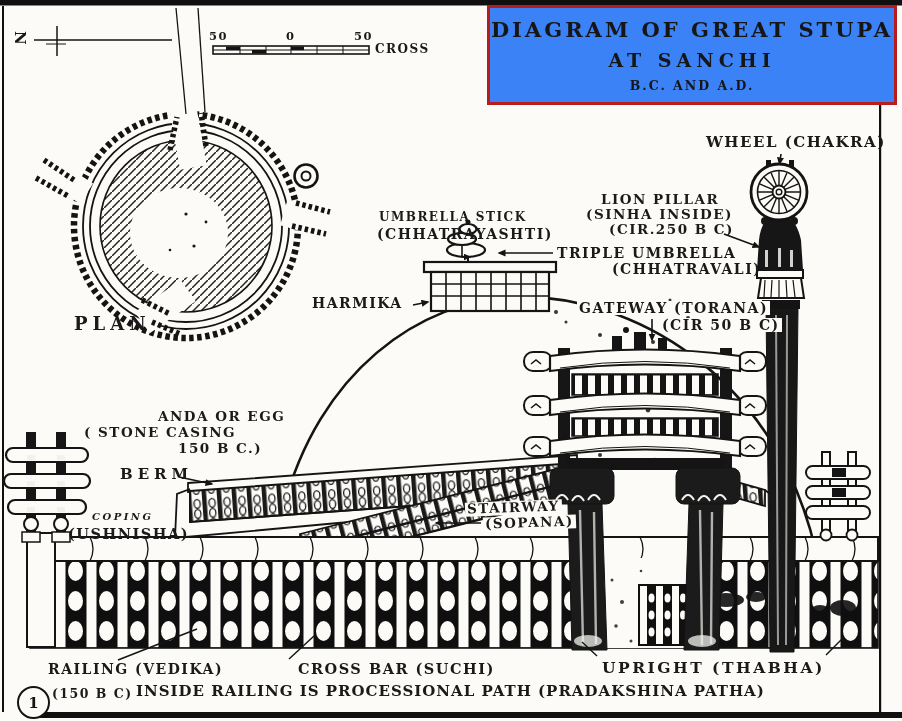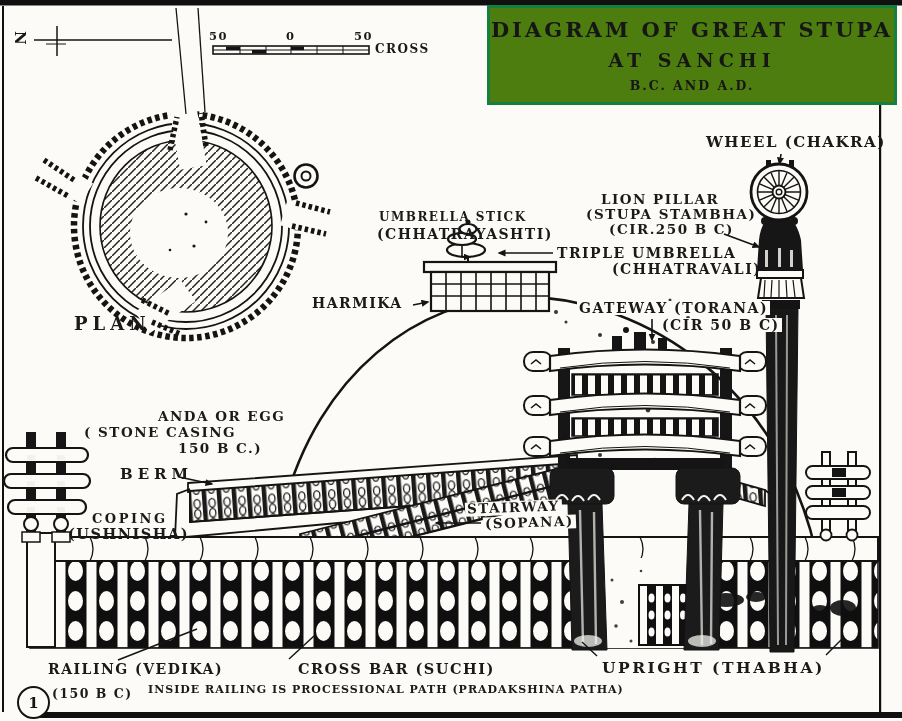--- a/index.html
+++ b/index.html
@@ -2,22 +2,22 @@
 <html><head>
 <meta charset="utf-8">
 <style>
   html,body{margin:0;padding:0;background:#e9e9e7;}
   #canvas{position:relative;width:902px;height:721px;background:#fcfbf7;overflow:hidden;
           font-family:"DejaVu Serif", serif;color:#161616;}
   .lbl{position:absolute;font-weight:bold;color:#1a1a1a;letter-spacing:1.5px;
        font-size:13.5px;white-space:nowrap;line-height:1;}
   .bgw{background:#fcfbf7;padding:0 2px;}
   .titlebox{position:absolute;left:487px;top:5px;width:404px;height:94px;
-            border:3px solid #15803d;display:flex;flex-direction:column;
-            align-items:center;justify-content:center;gap:7px;background:#4d7c0f;}
+            border:3px solid #b91c1c;display:flex;flex-direction:column;
+            align-items:center;justify-content:center;gap:7px;background:#3b82f6;}
   .t1{font-size:21px;letter-spacing:3px;font-weight:bold;}
   .t2{font-size:19px;letter-spacing:5px;font-weight:bold;}
   .t3{font-size:12.5px;letter-spacing:2px;font-weight:bold;}
   .north{transform:rotate(90deg);font-size:15px;font-weight:bold;}
   .fignum{position:absolute;left:17px;top:686px;width:29px;height:29px;border:2.5px solid #141414;
           border-radius:50%;display:flex;align-items:center;justify-content:center;
           font-size:15px;font-weight:bold;background:#fcfbf7;}
   svg{position:absolute;left:0;top:0;}
 </style>
 </head>
@@ -358,46 +358,46 @@
 
 <div class="lbl north" style="left:12px;top:31px;">N</div>
 <div class="lbl" style="left:209px;top:31px;font-size:11.5px;">50</div>
 <div class="lbl" style="left:286px;top:31px;font-size:11.5px;">0</div>
 <div class="lbl" style="left:354px;top:31px;font-size:11.5px;">50</div>
 <div class="lbl" style="left:375px;top:43px;font-size:12px;">CROSS</div>
 <div class="lbl" style="left:74px;top:315px;font-size:18px;letter-spacing:5px;">PLAN</div>
 
 <div class="lbl" style="left:706px;top:135px;font-size:15px;">WHEEL (CHAKRA)</div>
 <div class="lbl" style="left:601px;top:193px;">LION PILLAR</div>
-<div class="lbl" style="left:586px;top:208px;">(STUPA STAMBHA)</div>
+<div class="lbl" style="left:586px;top:208px;">(SINHA INSIDE)</div>
 <div class="lbl" style="left:609px;top:223px;">(CIR.250 B C)</div>
 
 <div class="lbl" style="left:379px;top:211px;font-size:12px;">UMBRELLA STICK</div>
 <div class="lbl" style="left:377px;top:227px;font-size:14px;">(CHHATRAYASHTI)</div>
 <div class="lbl" style="left:557px;top:246px;font-size:14px;">TRIPLE UMBRELLA</div>
 <div class="lbl" style="left:612px;top:262px;font-size:14px;">(CHHATRAVALI)</div>
 
 <div class="lbl" style="left:312px;top:296px;font-size:14px;">HARMIKA</div>
 <div class="lbl bgw" style="left:577px;top:301px;font-size:14px;">GATEWAY (TORANA)</div>
 <div class="lbl bgw" style="left:660px;top:318px;font-size:14px;">(CIR 50 B C)</div>
 
 <div class="lbl" style="left:158px;top:410px;">ANDA OR EGG</div>
 <div class="lbl" style="left:84px;top:426px;">( STONE CASING</div>
 <div class="lbl" style="left:178px;top:442px;">150 B C.)</div>
 
 <div class="lbl" style="left:120px;top:467px;font-size:15px;letter-spacing:5px;">BERM</div>
-<div class="lbl" style="left:92px;top:512px;font-size:13px;letter-spacing:2.5px;">COPING</div>
+<div class="lbl" style="left:92px;top:512px;font-size:10px;letter-spacing:2.5px;font-style:italic;">COPING</div>
 <div class="lbl" style="left:68px;top:527px;font-size:14.5px;">(USHNISHA)</div>
 
 <div class="lbl bgw" style="left:465px;top:501px;transform:rotate(-2deg);">STAIRWAY</div>
 <div class="lbl bgw" style="left:483px;top:516px;transform:rotate(-2deg);">(SOPANA)</div>
 
 <div class="lbl" style="left:48px;top:662px;font-size:14px;">RAILING (VEDIKA)</div>
 <div class="lbl" style="left:52px;top:679px;font-size:12.5px;margin-top:9px;">(150 B C)</div>
 <div class="lbl" style="left:298px;top:662px;font-size:14.5px;">CROSS BAR (SUCHI)</div>
 <div class="lbl" style="left:602px;top:660px;font-size:15.5px;letter-spacing:2.5px;">UPRIGHT (THABHA)</div>
-<div class="lbl" style="left:148px;top:684px;font-size:11px;letter-spacing:1px;">INSIDE RAILING IS PROCESSIONAL PATH (PRADAKSHINA PATHA)</div>
+<div class="lbl" style="left:136px;top:684px;font-size:15px;letter-spacing:1px;">INSIDE RAILING IS PROCESSIONAL PATH (PRADAKSHINA PATHA)</div>
 
 <div class="fignum">
   <span>1</span>
 </div>
 
 </div>
 
 </body></html>

